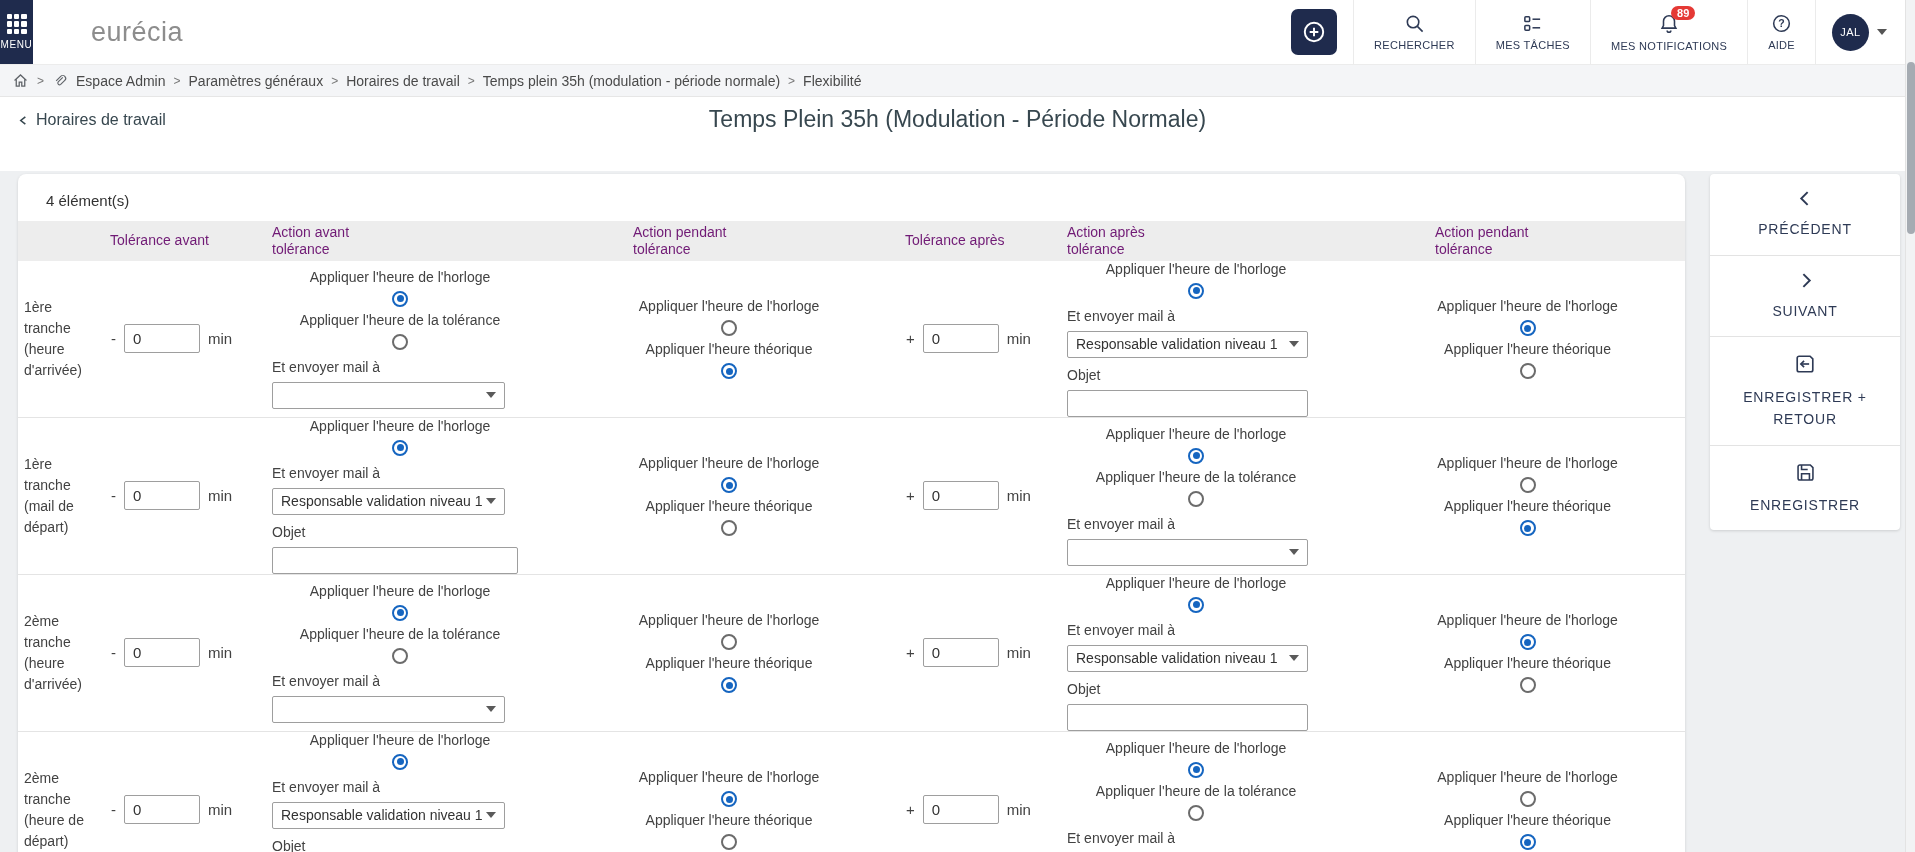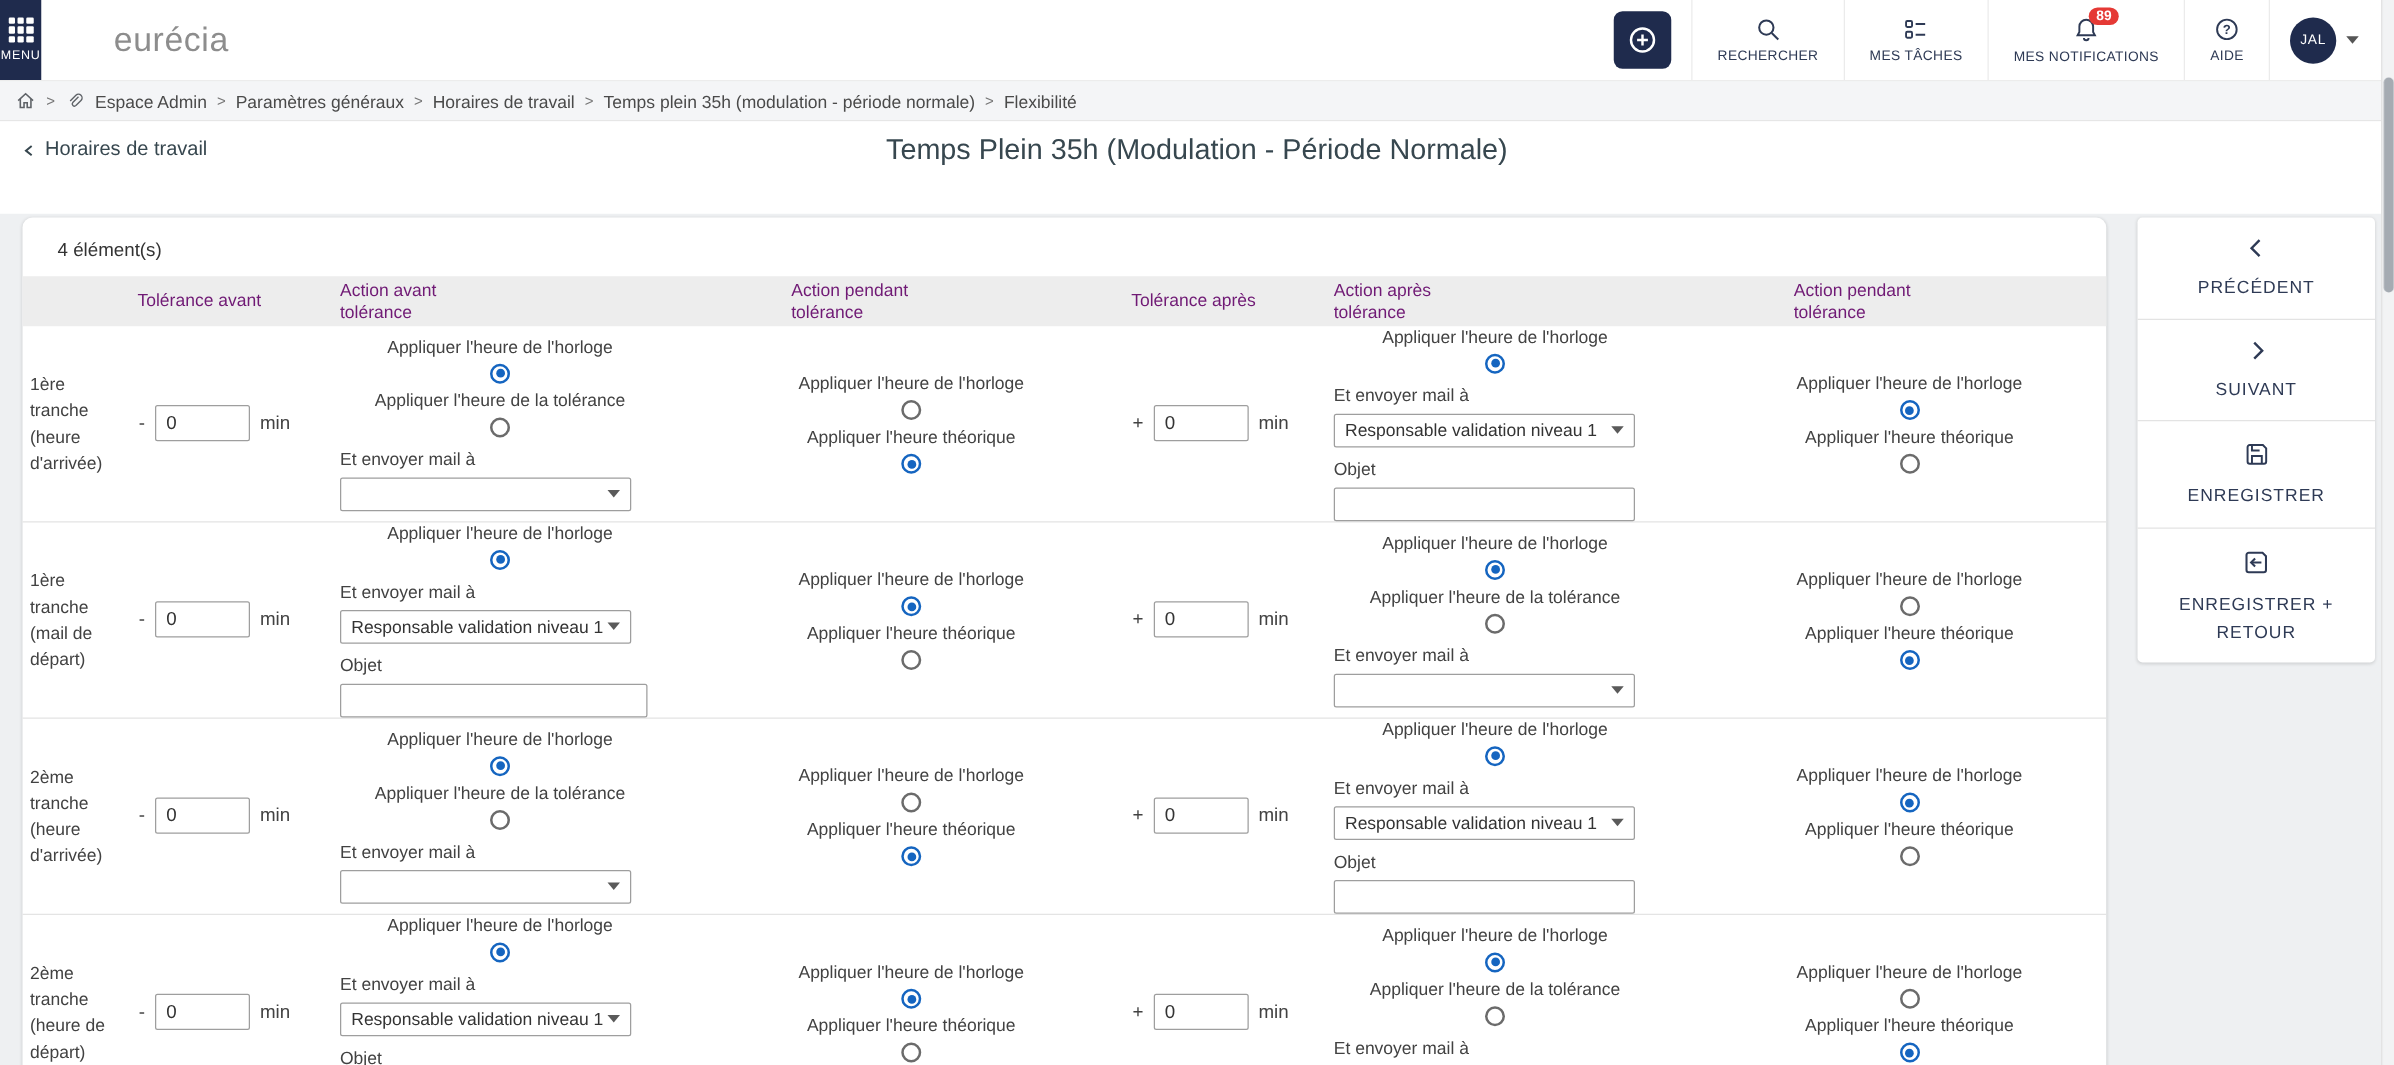--- a/index.html
+++ b/index.html
@@ -520,33 +520,33 @@
       </svg>
       <span class="lbl">PRÉCÉDENT</span>
     </div>
     <div class="side-btn">
       <svg width="17" height="17" viewBox="0 0 16 16" fill="none" stroke="#2e3a55" stroke-width="1.8">
         <polyline points="6,2 12,8 6,14"></polyline>
       </svg>
       <span class="lbl">SUIVANT</span>
     </div>
     <div class="side-btn">
+      <svg width="22" height="22" viewBox="0 0 24 24" fill="none" stroke="#2e3a55" stroke-width="1.8">
+        <path d="M17.5 3.5H5.5a2 2 0 0 0-2 2v13a2 2 0 0 0 2 2h13a2 2 0 0 0 2-2V6.5z"></path>
+        <polyline points="11,8.5 7.5,12 11,15.5"></polyline>
+        <line x1="7.5" y1="12" x2="16.5" y2="12"></line>
+      </svg>
+      <span class="lbl">ENREGISTRER + RETOUR</span>
+    </div>
+    <div class="side-btn">
       <svg width="21" height="21" viewBox="0 0 24 24" fill="none" stroke="#2e3a55" stroke-width="1.8">
         <path d="M17.5 3.5H5.5a2 2 0 0 0-2 2v13a2 2 0 0 0 2 2h13a2 2 0 0 0 2-2V6.5z"></path>
         <polyline points="16.5,20.5 16.5,13.5 7.5,13.5 7.5,20.5"></polyline>
         <polyline points="7.5,3.5 7.5,8.5 14.5,8.5"></polyline>
       </svg>
       <span class="lbl">ENREGISTRER</span>
     </div>
-    <div class="side-btn">
-      <svg width="22" height="22" viewBox="0 0 24 24" fill="none" stroke="#2e3a55" stroke-width="1.8">
-        <path d="M17.5 3.5H5.5a2 2 0 0 0-2 2v13a2 2 0 0 0 2 2h13a2 2 0 0 0 2-2V6.5z"></path>
-        <polyline points="11,8.5 7.5,12 11,15.5"></polyline>
-        <line x1="7.5" y1="12" x2="16.5" y2="12"></line>
-      </svg>
-      <span class="lbl">ENREGISTRER + RETOUR</span>
-    </div>
   </aside>
 </main>
 
 <div class="scrollbar">
   <div class="scroll-thumb"></div>
 </div>
 
 </body></html>

